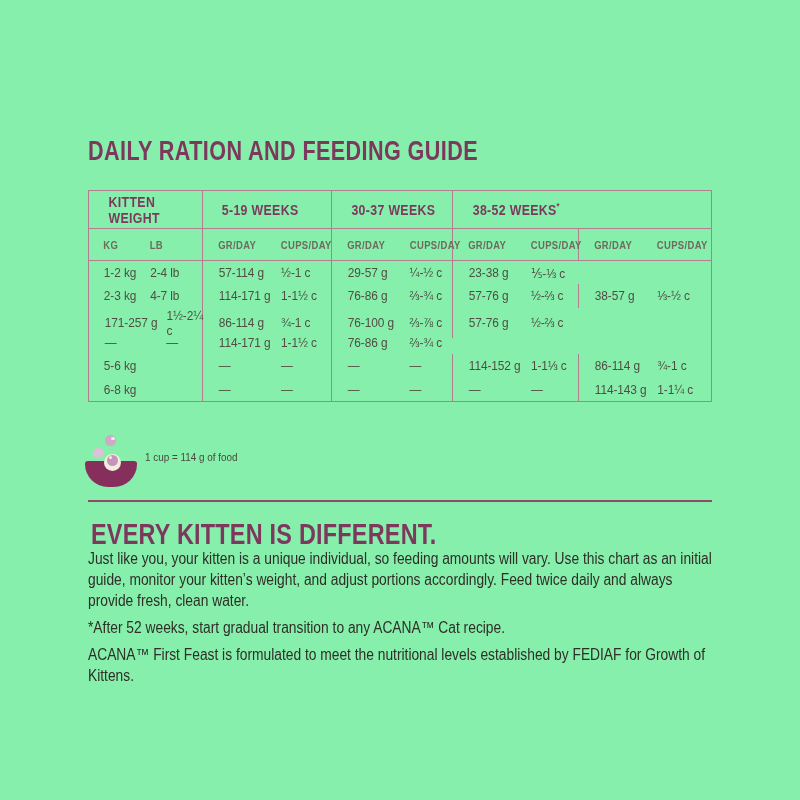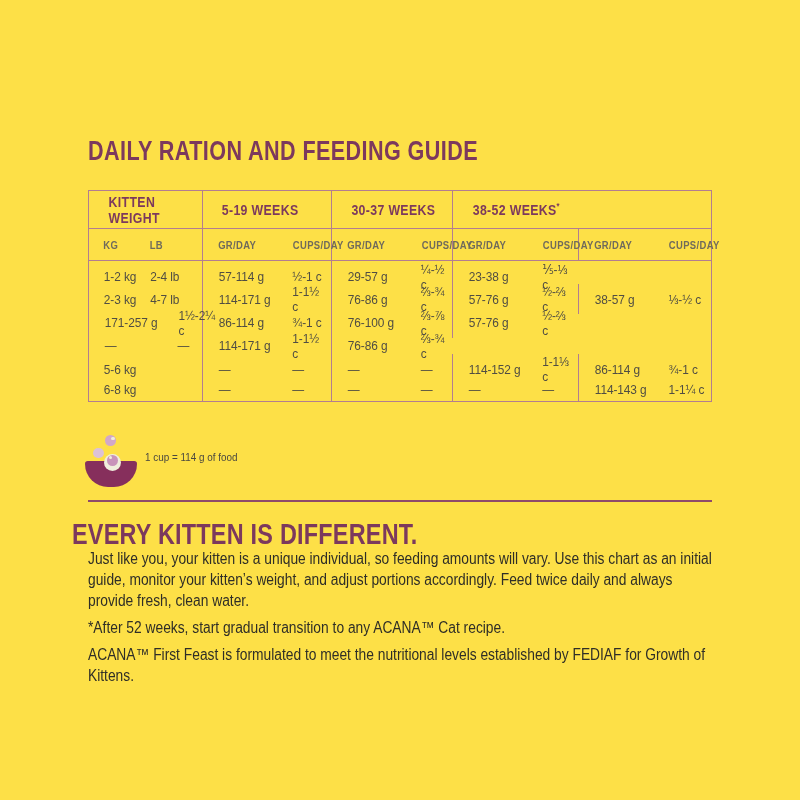--- a/index.html
+++ b/index.html
@@ -2,21 +2,21 @@
 <html><head>
 <meta charset="utf-8">
 <style>
   html,body { margin:0; padding:0; }
   body {
     width:800px; height:800px;
     background:#f0eedd;
     font-family:"Liberation Sans","DejaVu Sans",sans-serif;
   }
   * { box-sizing:border-box; }
-  .page { position:relative; width:800px; height:800px; overflow:hidden; background:#fde047; }
+  .page { position:relative; width:800px; height:800px; overflow:hidden; background:#86efac; }
 
   .cond { display:inline-block; transform-origin:left center; white-space:nowrap; }
 
   
   .title {
     position:absolute; left:88px; top:136px;
     color:#7c395d; font-size:27px; font-weight:bold; white-space:nowrap;
   }
   .title .cond { transform:scaleX(0.80); letter-spacing:0.5px; }
 
@@ -30,21 +30,21 @@
   .cell:first-child { border-left:none; }
 
   .thead-row { height:38px; border-bottom:1.6px solid #b37d90; }
   .thead-row .cell { display:flex; align-items:center; padding-left:12px; }
   .hlabel { color:#7c395d; font-size:14.5px; font-weight:bold; transform:scaleX(0.85); letter-spacing:0.4px; }
   .hlabel sup { font-size:9px; vertical-align:super; }
 
   .subhead-row { height:32px; border-bottom:1.6px solid #b37d90; }
   .pair { display:grid; align-items:center; padding-left:12px; padding-right:2px; }
   .pair.weight { grid-template-columns:46px auto; }
-  .pair.week   { grid-template-columns:63px auto;gap:12px; }
+  .pair.week   { grid-template-columns:63px auto; }
   .sh {
     color:#6f6a5c; font-size:10.5px; font-weight:bold;
     transform:scaleX(0.9); letter-spacing:0.4px;
   }
   .tbody .trow { height:23.3px; }
   .v {
     color:#504d43; font-size:13.5px; letter-spacing:-0.1px;
     transform:scaleX(0.88);
   }
 
@@ -68,21 +68,21 @@
   }
   .cupnote .cond { transform:scaleX(0.9); }
 
   .divider {
     position:absolute; left:88px; top:500px; width:624px; height:2px;
     background:#8f4a6a;
   }
 
   
   .h2 {
-    position:absolute; left:72px; top:517px;
+    position:absolute; left:91px; top:517px;
     color:#7c395d; font-size:30px; font-weight:bold; white-space:nowrap;
   }
   .h2 .cond { transform:scaleX(0.78); letter-spacing:0.3px; }
 
   .paras { position:absolute; left:88px; top:548px; width:740px; }
   .pblock {
     width:724px; transform:scaleX(0.862); transform-origin:left top;
     color:#2f2e27; font-size:16px; line-height:21px;
   }
   .pblock p { margin:0 0 6px 0; }

